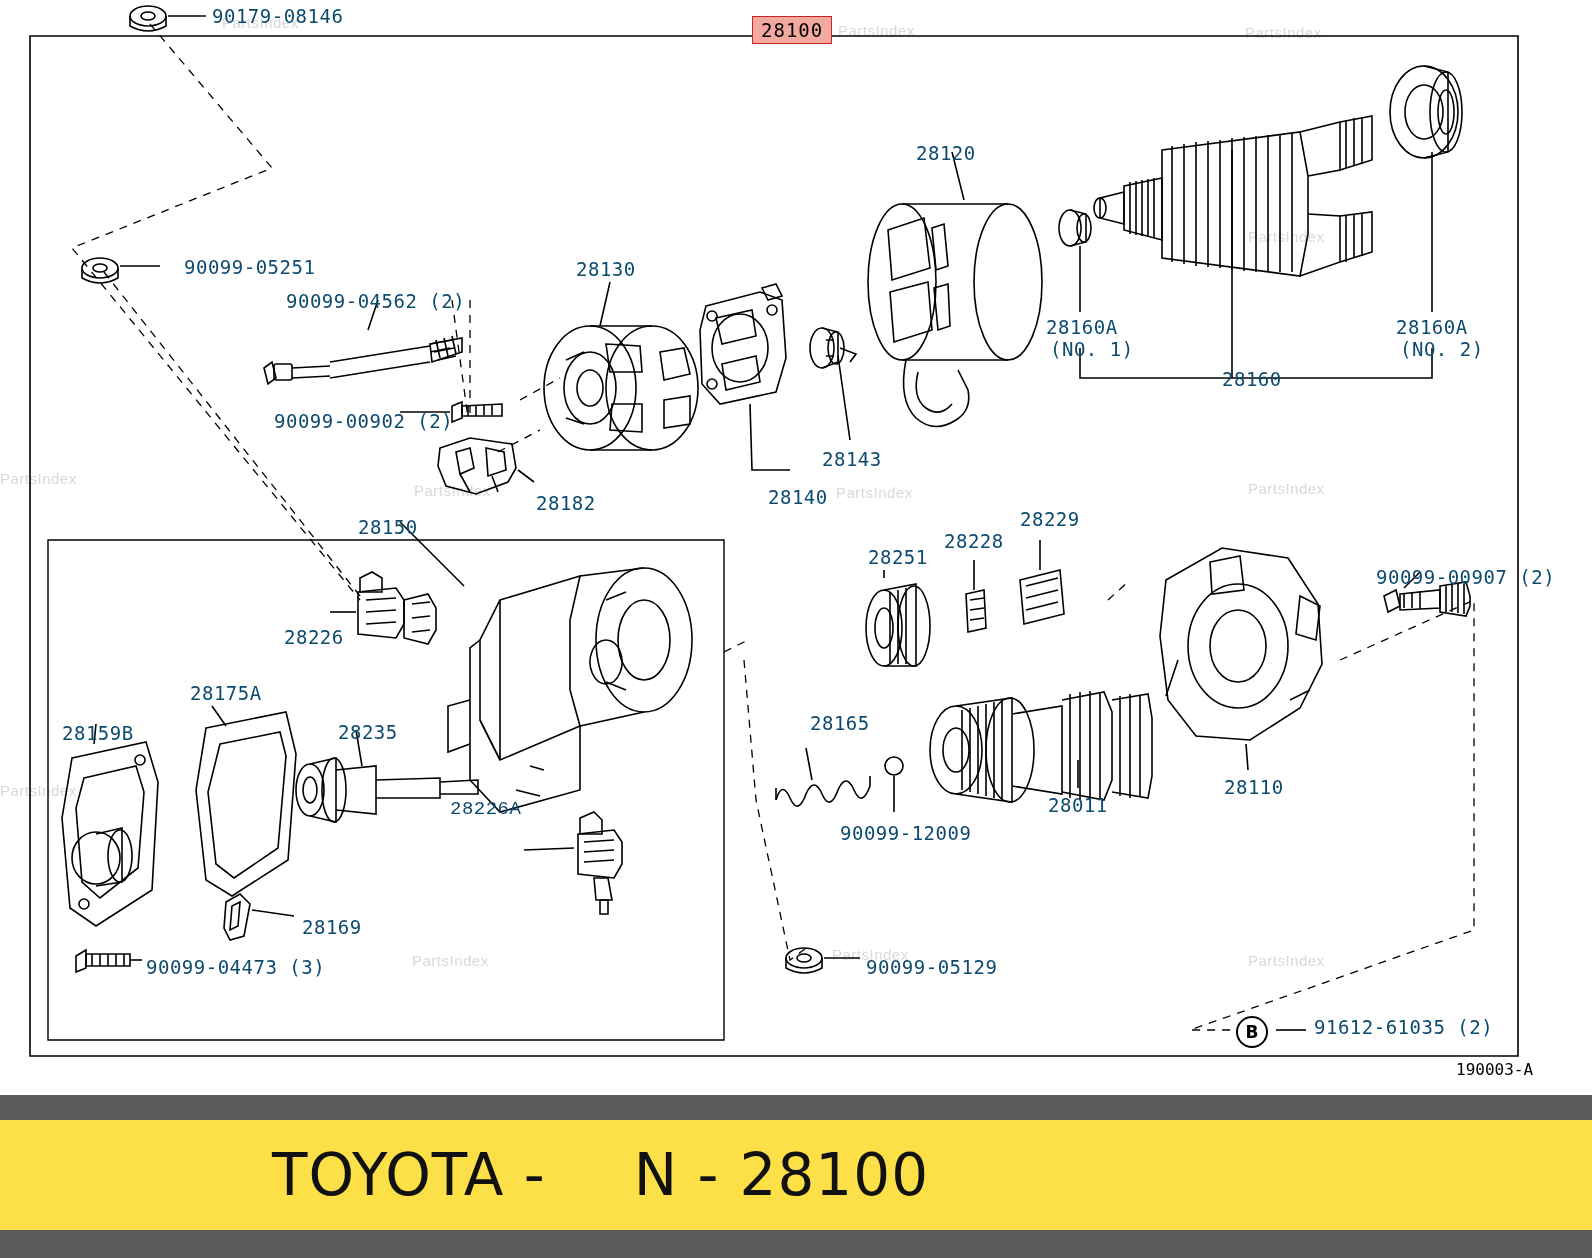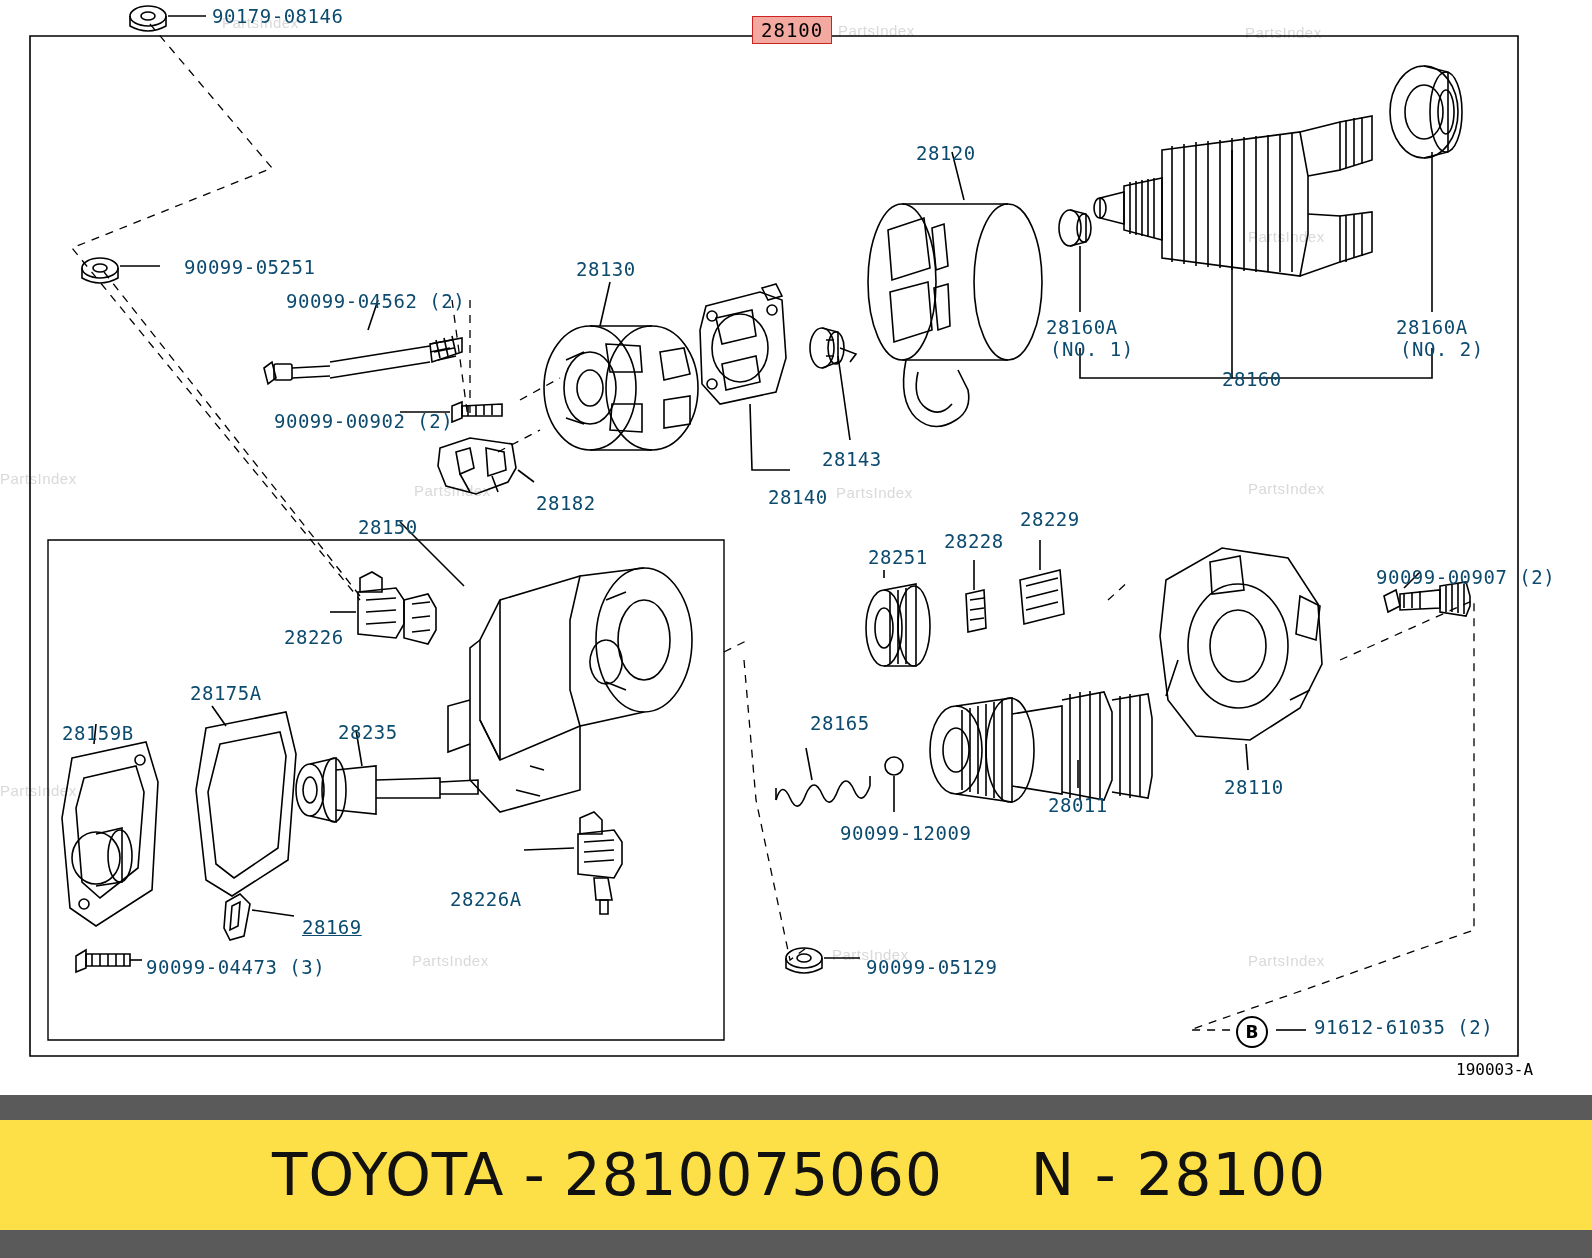--- a/index.html
+++ b/index.html
@@ -353,39 +353,38 @@
   <div class="lbl" style="left:1046px;top:316px;">28160A</div>
   <div class="lbl" style="left:1050px;top:338px;">(NO. 1)</div>
   <div class="lbl" style="left:1396px;top:316px;">28160A</div>
   <div class="lbl" style="left:1400px;top:338px;">(NO. 2)</div>
   <div class="lbl" style="left:1222px;top:368px;">28160</div>
   <div class="lbl" style="left:358px;top:516px;">28150</div>
   <div class="lbl" style="left:284px;top:626px;">28226</div>
   <div class="lbl" style="left:190px;top:682px;">28175A</div>
   <div class="lbl" style="left:62px;top:722px;">28159B</div>
   <div class="lbl" style="left:338px;top:708px;margin-top:13px;">28235</div>
-  <div class="lbl" style="left:302px;top:916px;text-decoration:underline;">28169</div>
+  <div class="lbl" style="left:302px;top:916px;">28169</div>
   <div class="lbl" style="left:146px;top:956px;">90099-04473 (3)</div>
-  <div class="lbl" style="left:450px;top:888px;">28226A</div>
+  <div class="lbl" style="left:450px;top:798px;font-family:Liberation Mono, monospace;">28226A</div>
   <div class="lbl" style="left:866px;top:956px;">90099-05129</div>
   <div class="lbl" style="left:794px;top:712px;margin-left:16px;">28165</div>
   <div class="lbl" style="left:840px;top:822px;">90099-12009</div>
   <div class="lbl" style="left:1048px;top:794px;">28011</div>
   <div class="lbl" style="left:868px;top:546px;">28251</div>
   <div class="lbl" style="left:944px;top:530px;">28228</div>
   <div class="lbl" style="left:1020px;top:508px;">28229</div>
   <div class="lbl" style="left:1224px;top:776px;">28110</div>
   <div class="lbl" style="left:1376px;top:566px;">90099-00907 (2)</div>
   <div class="lbl" style="left:1314px;top:1016px;">91612-61035 (2)</div>
 
   <div class="bcircle" style="left:1236px;top:1016px;">B</div>
 
   <div class="code" style="left:1456px;top:1060px;">190003-A</div>
 
   <div id="footer"></div>
   <div id="footerInner">
     <div class="ftxt" style="margin-left:272px;">TOYOTA -</div>
-    <div class="ftxt" style="margin-left:18px;">2810075060</div>
     <div class="ftxt" style="margin-left:88px;">N -</div>
     <div class="ftxt" style="margin-left:20px;">28100</div>
   </div>
 
 </div>
 
 </body></html>

